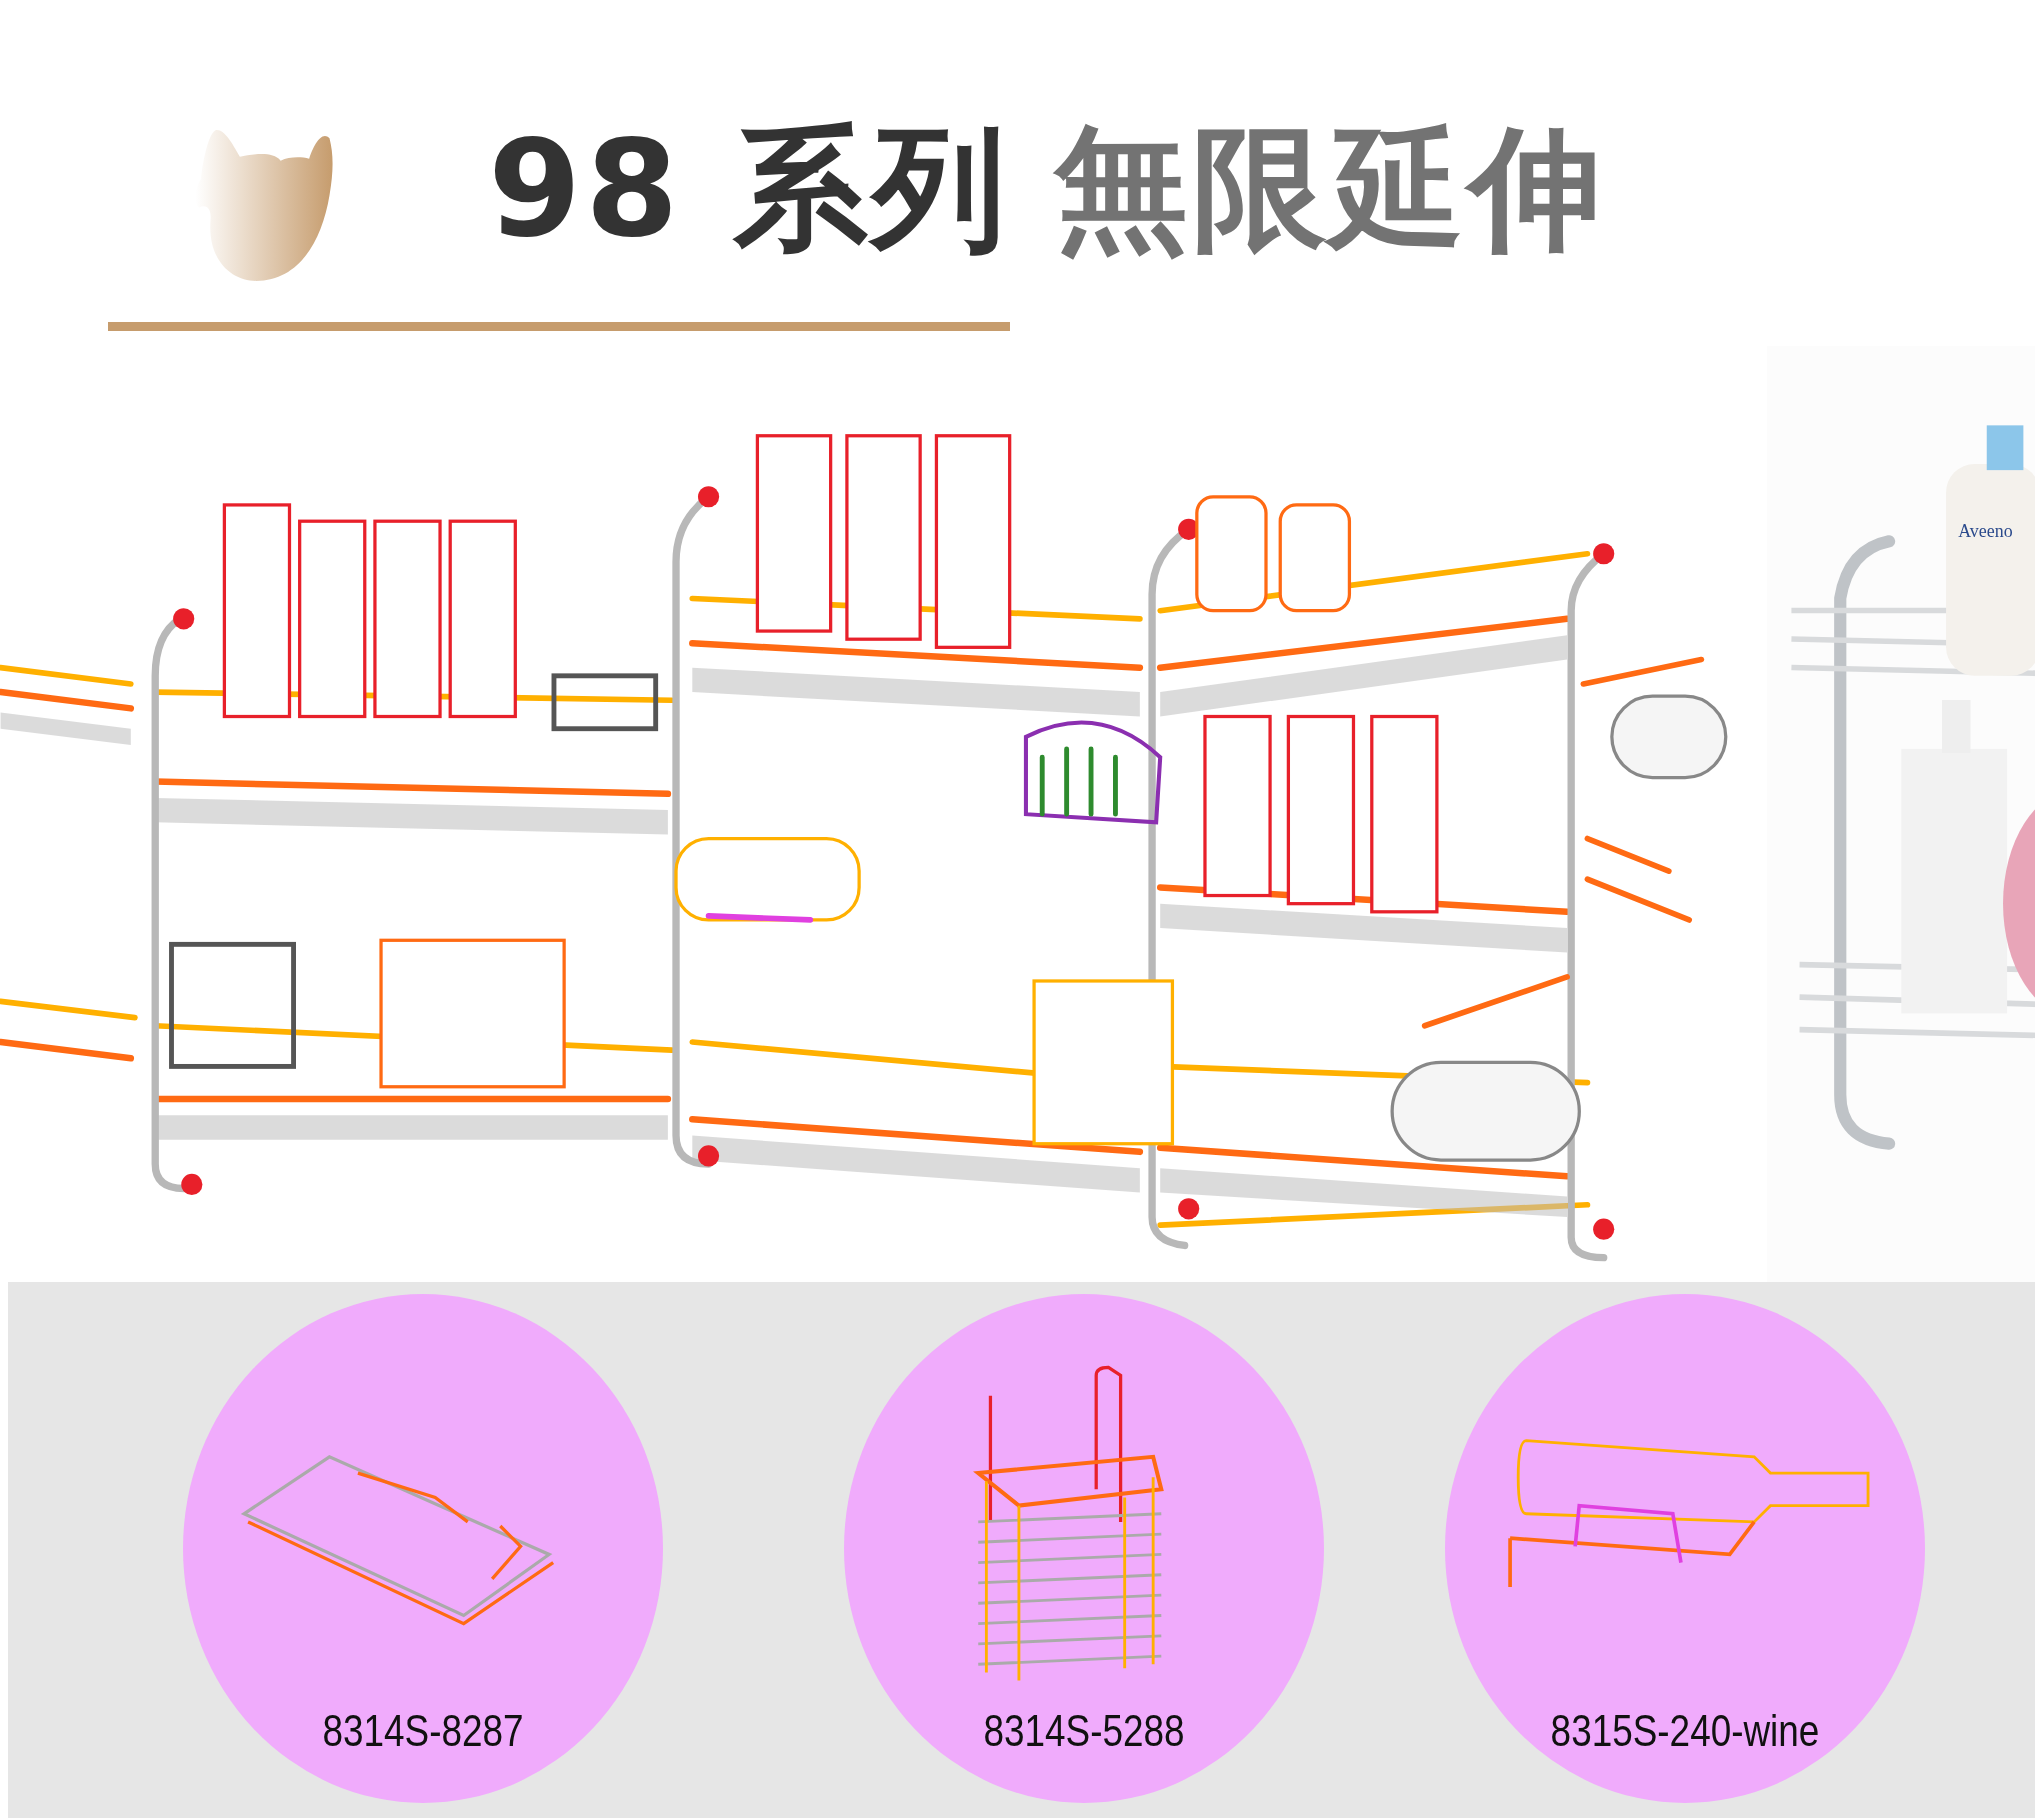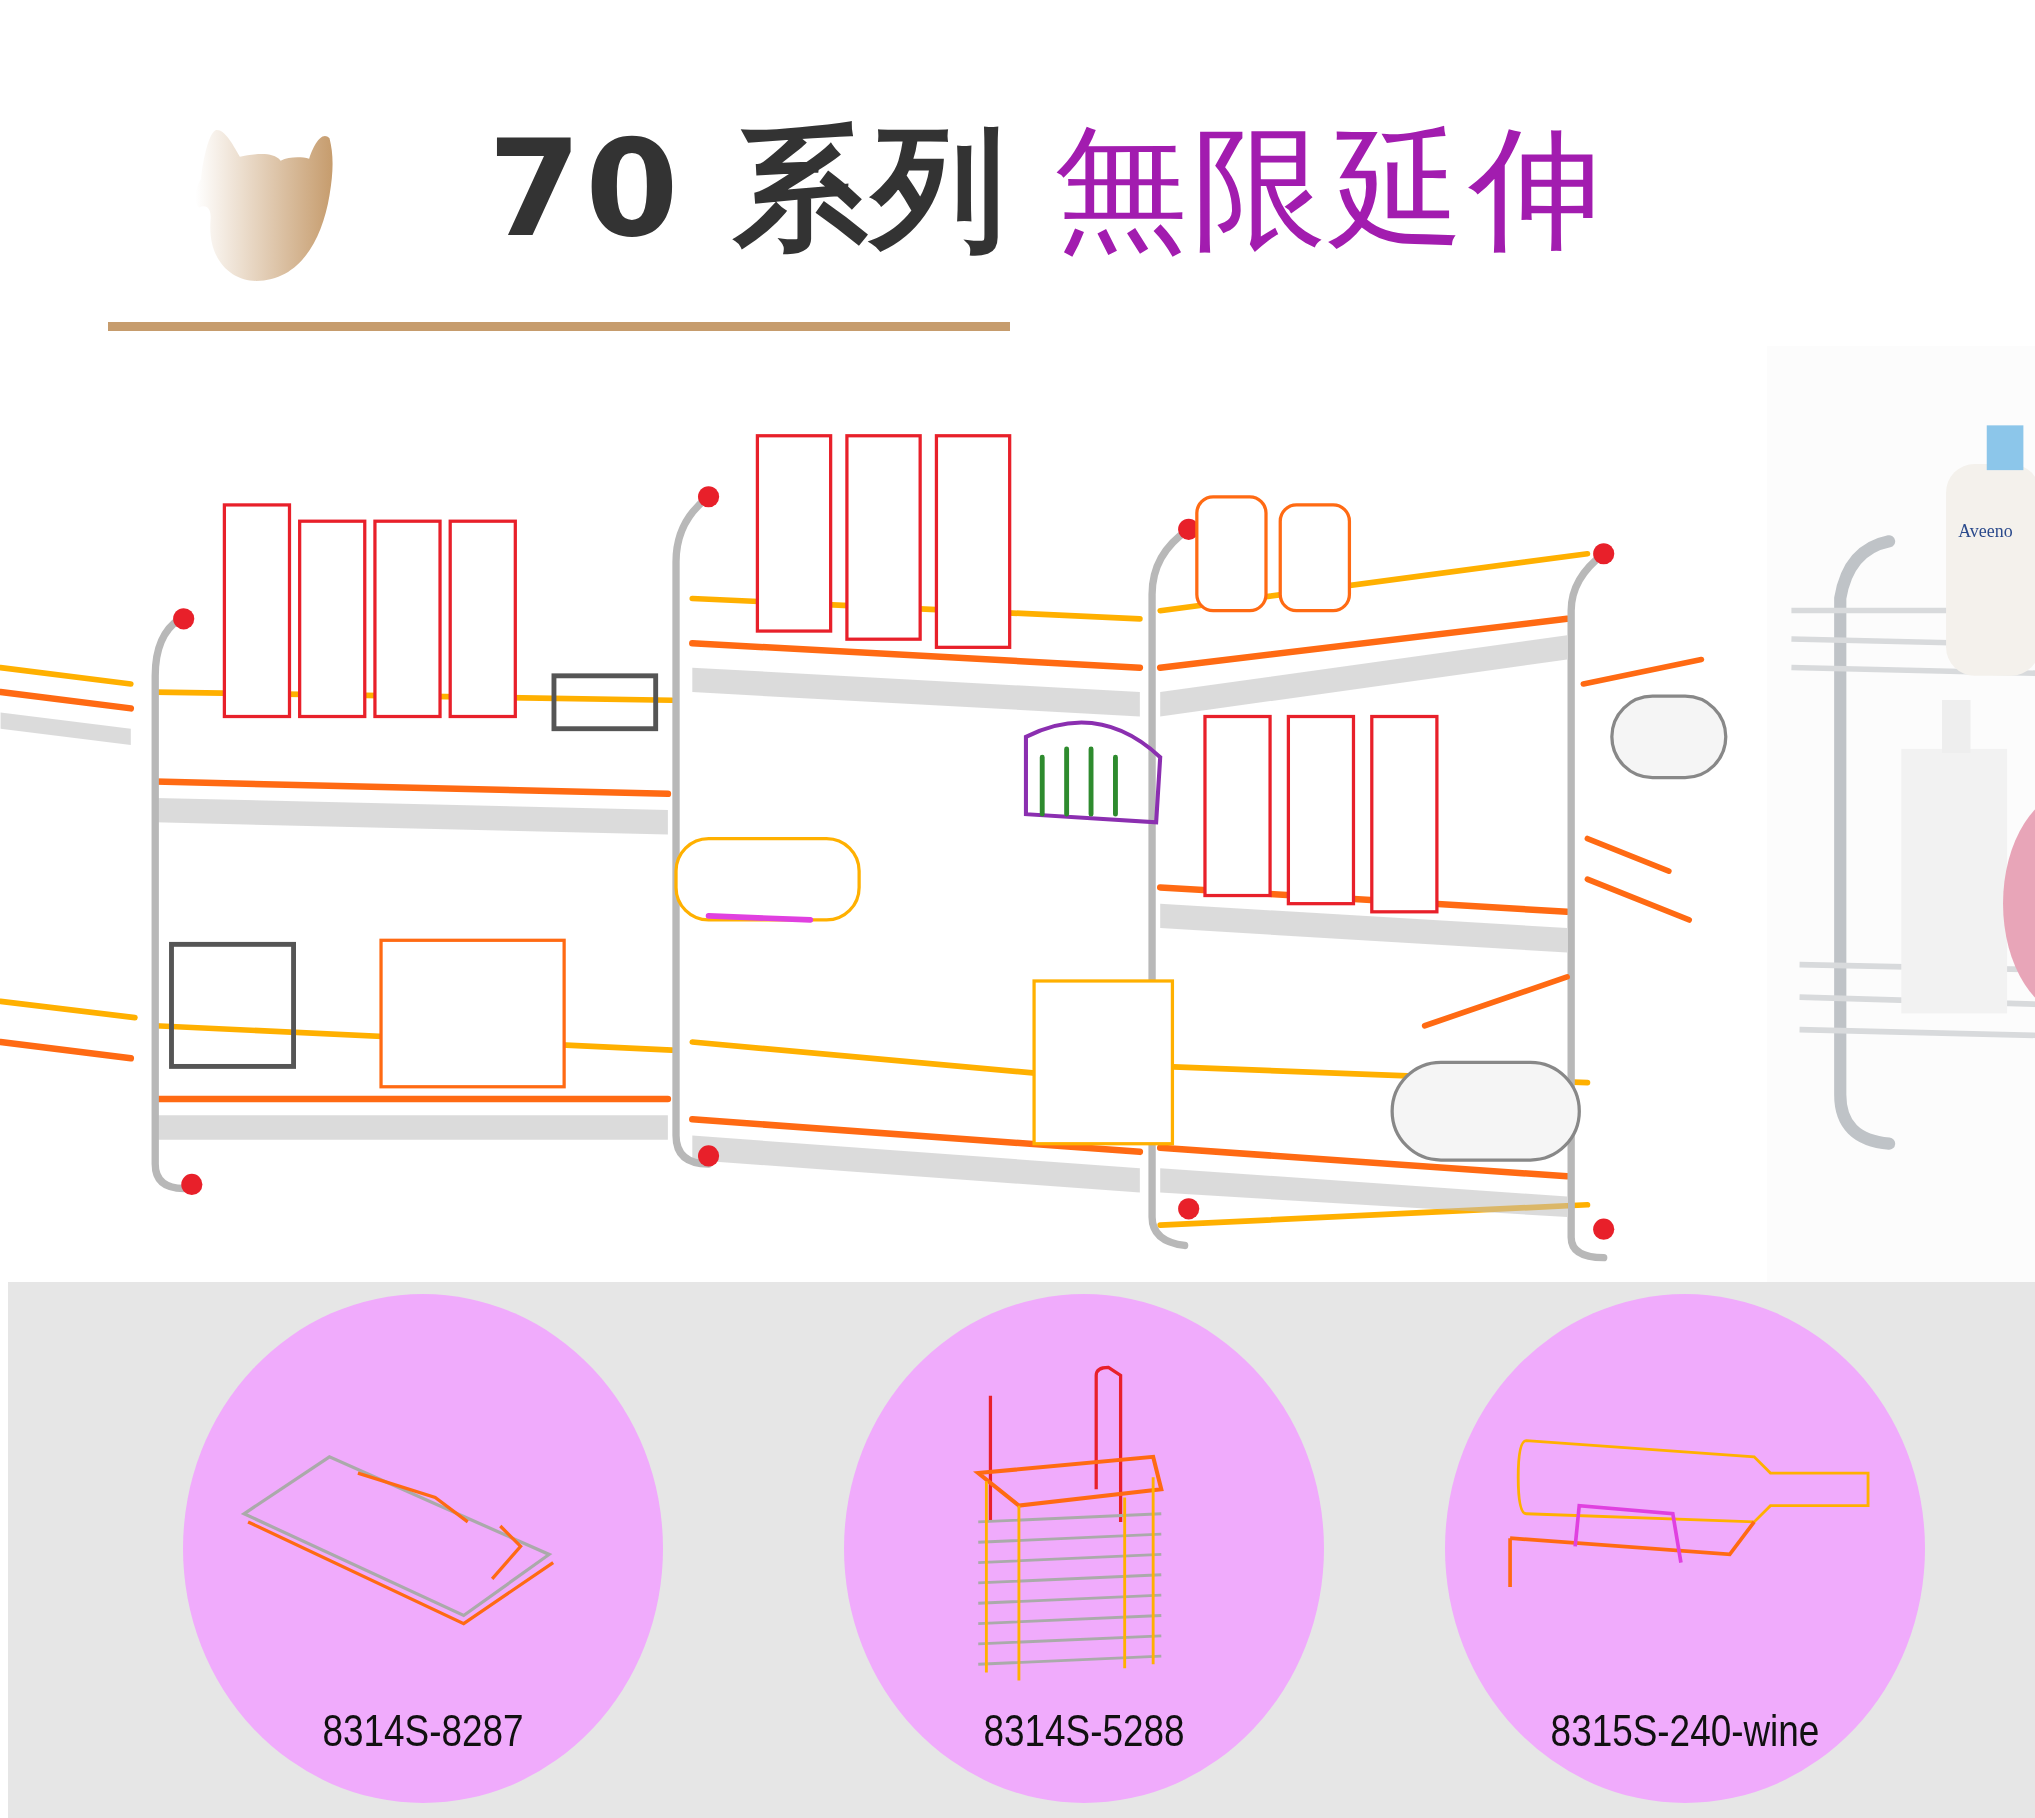--- a/index.html
+++ b/index.html
@@ -1,21 +1,21 @@
 <!DOCTYPE html>
 <html style="font-size:6.5px"><head>
 <meta charset="utf-8">
 <style>
   html,body{margin:0;padding:0;background:#fff;}
   body{width:2598px;height:1819px;position:relative;overflow:hidden;font-family:"DejaVu Sans","Liberation Sans",sans-serif;}
   .abs{position:absolute;}
   
   #logo{left:191px;top:122px;width:220px;height:163px;}
   #title-main{left:488px;top:122px;font-size:134px;font-weight:bold;color:#333333;line-height:1;white-space:nowrap;letter-spacing:4.1px;}
-  #title-sub{left:1054px;top:122px;font-size:134px;font-weight:normal;color:#a21caf;line-height:1;white-space:nowrap;letter-spacing:4.1px;}
+  #title-sub{left:1054px;top:122px;font-size:134px;font-weight:bold;color:#737373;line-height:1;white-space:nowrap;letter-spacing:4.1px;}
   #title-rule{left:108px;top:322px;width:902px;height:9px;background:#C69C6D;}
   
   #diagram{left:0;top:391px;width:1763px;height:887px;}
   #photo{left:1767px;top:346px;width:831px;height:936px;background:#fafafa;}
   
   #band{left:8.1px;top:1282px;width:2590px;height:537px;background:#e6e6e6;}
   .circle{position:absolute;top:1294px;width:480px;height:509px;border-radius:50%;background:#f0abfc;}
   .circle svg{position:absolute;left:0;top:0;}
   .clabel{position:absolute;width:100%;text-align:center;top:411px;font-family:"Liberation Sans",sans-serif;font-size:45px;color:#111;transform:scaleX(.82);}
   #c1{left:183px;} #c2{left:844px;} #c3{left:1445px;}
@@ -25,21 +25,21 @@
 
 <svg id="logo" class="abs" viewBox="0 0 540 400">
   <defs>
       <linearGradient id="g" x1="0" x2="1">
         <stop offset="0" stop-color="#fff"></stop>
         <stop offset="1" stop-color="#C69C6D"></stop>
       </linearGradient>
     </defs>
   <path d="M60 20 C40 30 25 120 25 140 C10 160 5 200 20 210 C40 200 50 215 48 240 C40 340 100 390 160 390 C260 390 320 300 340 180 C350 120 350 80 340 40 C320 20 300 60 290 90 C270 85 240 85 220 95 C200 70 150 80 120 85 C100 50 80 15 60 20 Z" fill="url(#g)"></path>
 </svg>
-<div id="title-main" class="abs">70 系列</div>
+<div id="title-main" class="abs">98 系列</div>
 <div id="title-sub" class="abs">無限延伸</div>
 <div id="title-rule" class="abs"></div>
 
 <svg id="diagram" class="abs" viewBox="0 0 4330 2180" fill="none" stroke-linecap="round">
 
   <g stroke="#FFB000" stroke-width="14">
     <path d="M0 680 L320 720 M380 740 L1650 760 M1700 510 L2800 560 M2850 540 L3900 400 M380 1560 L1650 1620 M1700 1600 L2800 1700 M2850 1660 L3900 1700 M0 1500 L330 1540 M2850 2050 L3900 2000"></path>
   </g>
   <g stroke="#FF6A13" stroke-width="16">
     <path d="M0 740 L320 780 M380 960 L1640 990 M1700 620 L2800 680 M2850 680 L3850 560 M2850 1220 L3850 1280 M380 1740 L1640 1740 M1700 1790 L2800 1870 M2850 1860 L3850 1930 M0 1600 L320 1640"></path>

